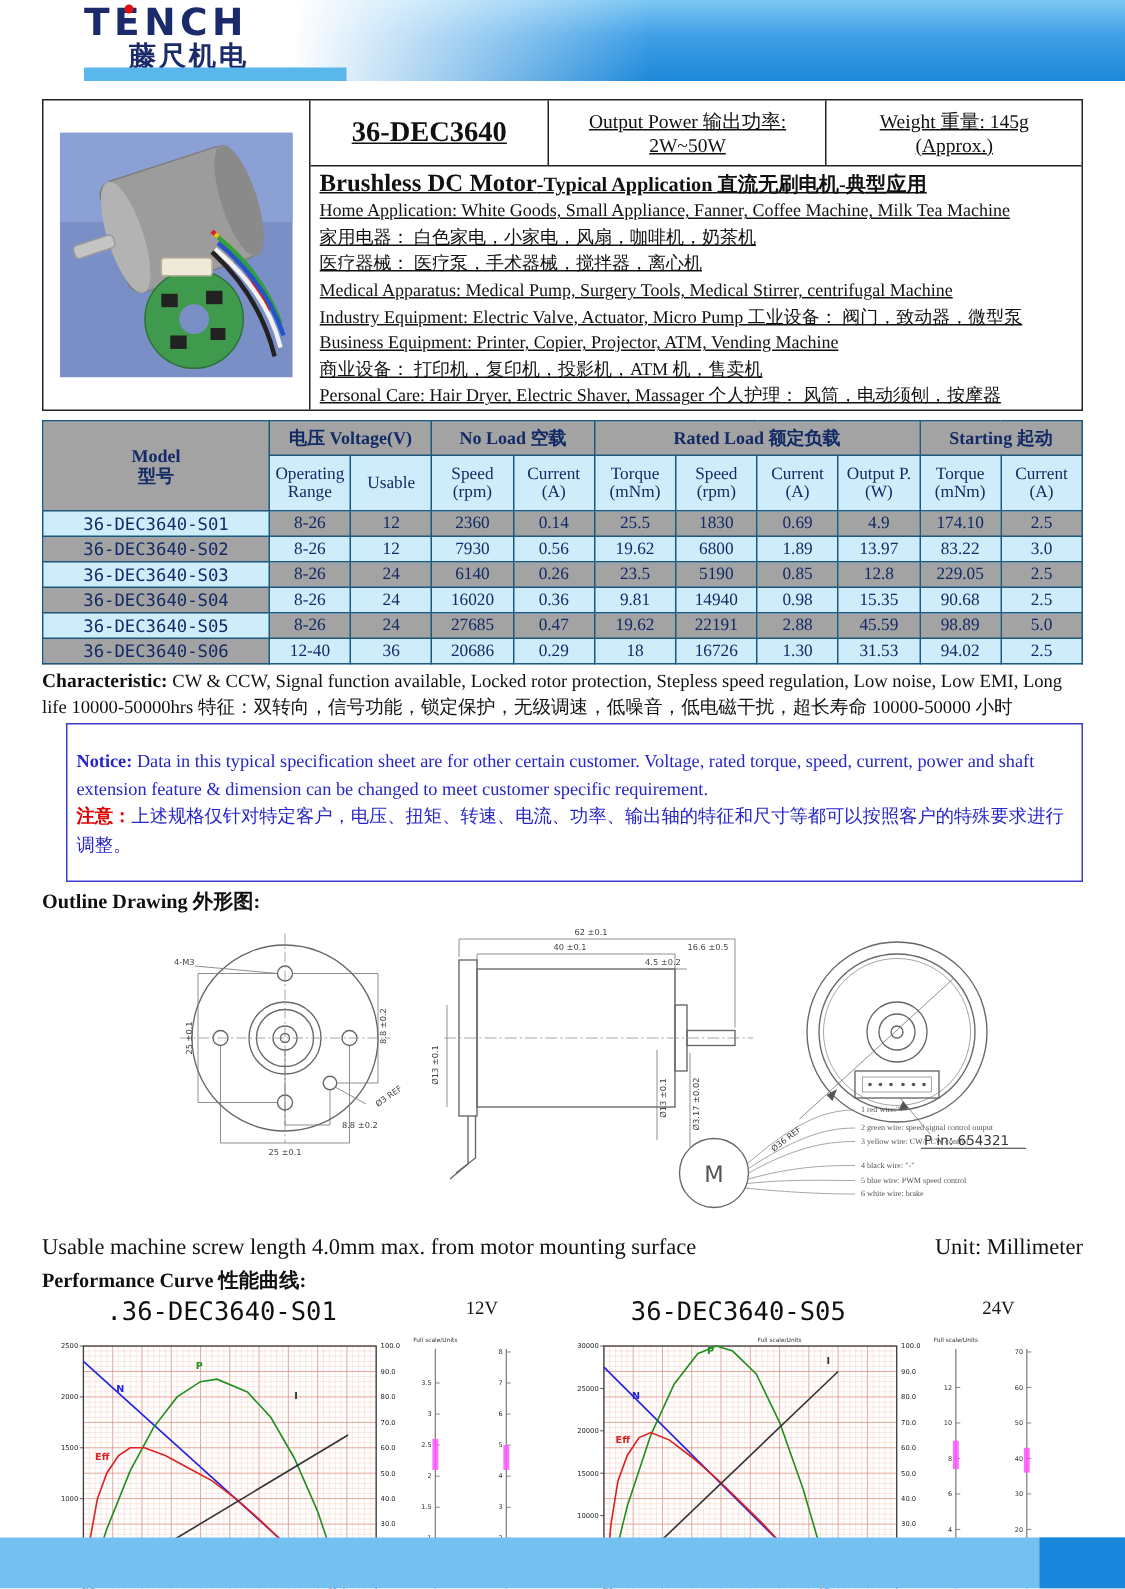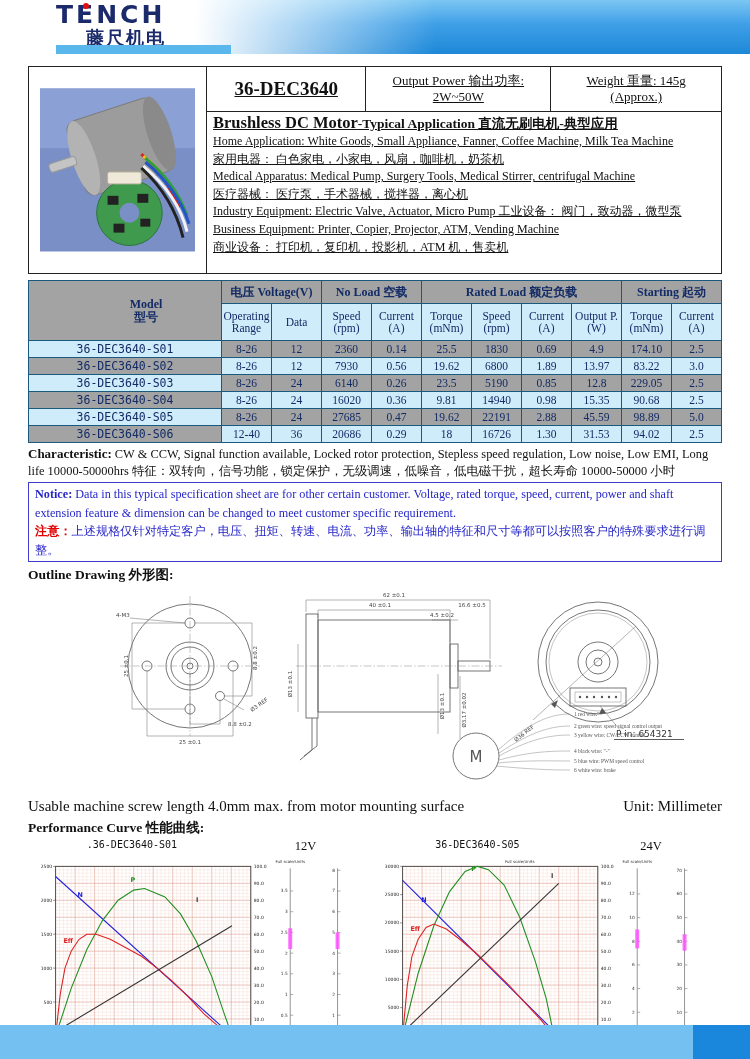--- a/index.html
+++ b/index.html
@@ -34,34 +34,34 @@
        font-size:11.5px;color:#122b66;line-height:12.5px;}
   table.spec .grp{font-weight:bold;height:22px;font-size:12px;}
   table.spec .sub{height:36px;}
   table.spec td{height:16px;font-size:11.5px;}
   .cyan{background:#a3a3a3;}
   .lite{background:#cfecfb;}
   td.model{font-family:"DejaVu Sans Mono",monospace;font-size:11px;}
   
   .charact{margin-top:3px;font-size:12.4px;line-height:16.5px;}
   .charact b{font-size:13px;}
-  .notice{margin-top:3px;border:1.8px solid #3c3cc8;padding:2px 6px;font-size:12.2px;line-height:18.5px;color:#2626c8;}
+  .notice{margin-top:3px;border:1.8px solid #3c3cc8;padding:15px 6px;font-size:12.2px;line-height:18.5px;color:#2626c8;margin-left:16px;}
   .notice .nl{font-weight:bold;}
   .notice .cnl{color:#e00000;font-weight:bold;}
   .sec-head{margin-top:4px;font-weight:bold;font-size:13.5px;}
   
   .drawing svg{display:block;width:694px;height:212px;}
   .dw{stroke:#666;stroke-width:0.9;fill:none;}
   .dt{stroke:#888;stroke-width:0.5;fill:none;}
   .dd{stroke:#777;stroke-width:0.55;fill:none;}
   .dtx{font-family:"DejaVu Sans",sans-serif;font-size:5.5px;fill:#444;}
   .notes-row{display:flex;justify-content:space-between;font-size:15px;margin-top:2px;}
   .chart-titles{display:flex;font-size:12.5px;margin-top:2px;}
   .chart-titles .half{width:50%;display:flex;justify-content:space-around;}
-  .ct-model{font-family:"DejaVu Sans Mono",monospace;font-size:10px;}
+  .ct-model{font-family:"DejaVu Sans Mono",monospace;font-size:17px;}
   .charts{display:flex;justify-content:space-between;margin-top:1px;}
   .chart-host{width:348px;height:212px;}
   .chart-host svg{width:100%;height:100%;display:block;font-family:"DejaVu Sans",sans-serif;}
   
   .footer{position:absolute;left:0;bottom:0;width:750px;height:34px;background:#74c0f1;}
   .footer-accent{position:absolute;right:0;top:0;width:57px;height:34px;background:#1a87dd;}
 </style>
 </head>
 <body>
 
@@ -116,41 +116,42 @@
             <span>Weight  重量: 145g</span>
             <span>(Approx.)</span>
           </div>
         </div>
         <div class="app-head">
           <span class="big">Brushless DC Motor</span><span>-Typical Application  </span><span>直流无刷电机-典型应用</span>
         </div>
         <div class="app-lines">
             <div class="app-line">Home Application: White Goods, Small Appliance, Fanner, Coffee Machine, Milk Tea Machine</div>
             <div class="app-line">家用电器： 白色家电，小家电，风扇，咖啡机，奶茶机</div>
+            <div class="app-line">医疗器械： 医疗泵，手术器械，搅拌器，离心机</div>
             <div class="app-line">Medical Apparatus: Medical Pump, Surgery Tools, Medical Stirrer, centrifugal Machine</div>
-            <div class="app-line">医疗器械： 医疗泵，手术器械，搅拌器，离心机</div>
             <div class="app-line">Industry Equipment: Electric Valve, Actuator, Micro Pump    工业设备： 阀门，致动器，微型泵</div>
             <div class="app-line">Business Equipment: Printer, Copier, Projector, ATM, Vending Machine</div>
             <div class="app-line">商业设备： 打印机，复印机，投影机，ATM 机，售卖机</div>
+            <div class="app-line">Personal Care: Hair Dryer, Electric Shaver, Massager    个人护理： 风筒，电动须刨，按摩器</div>
           </div>
       </div>
     </div>
 
     <table class="spec">
         <thead>
           <tr>
-            <th rowspan="2" class="grp cyan" style="width: 150px; padding-left: 42px;">Model<br>型号</th>
+            <th rowspan="2" class="grp cyan" style="width: 150px;">Model<br>型号</th>
             <th colspan="2" class="grp cyan">电压  Voltage(V)</th>
             <th colspan="2" class="grp cyan">No Load  空载</th>
             <th colspan="4" class="grp cyan">Rated Load  额定负载</th>
             <th colspan="2" class="grp cyan">Starting  起动</th>
           </tr>
           <tr>
             <th class="sub lite">Operating Range</th>
-            <th class="sub lite">Data</th>
+            <th class="sub lite">Usable</th>
             <th class="sub lite">Speed (rpm)</th>
             <th class="sub lite">Current (A)</th>
             <th class="sub lite">Torque (mNm)</th>
             <th class="sub lite">Speed (rpm)</th>
             <th class="sub lite">Current (A)</th>
             <th class="sub lite">Output P. (W)</th>
             <th class="sub lite">Torque (mNm)</th>
             <th class="sub lite">Current (A)</th>
           </tr>
         </thead>

